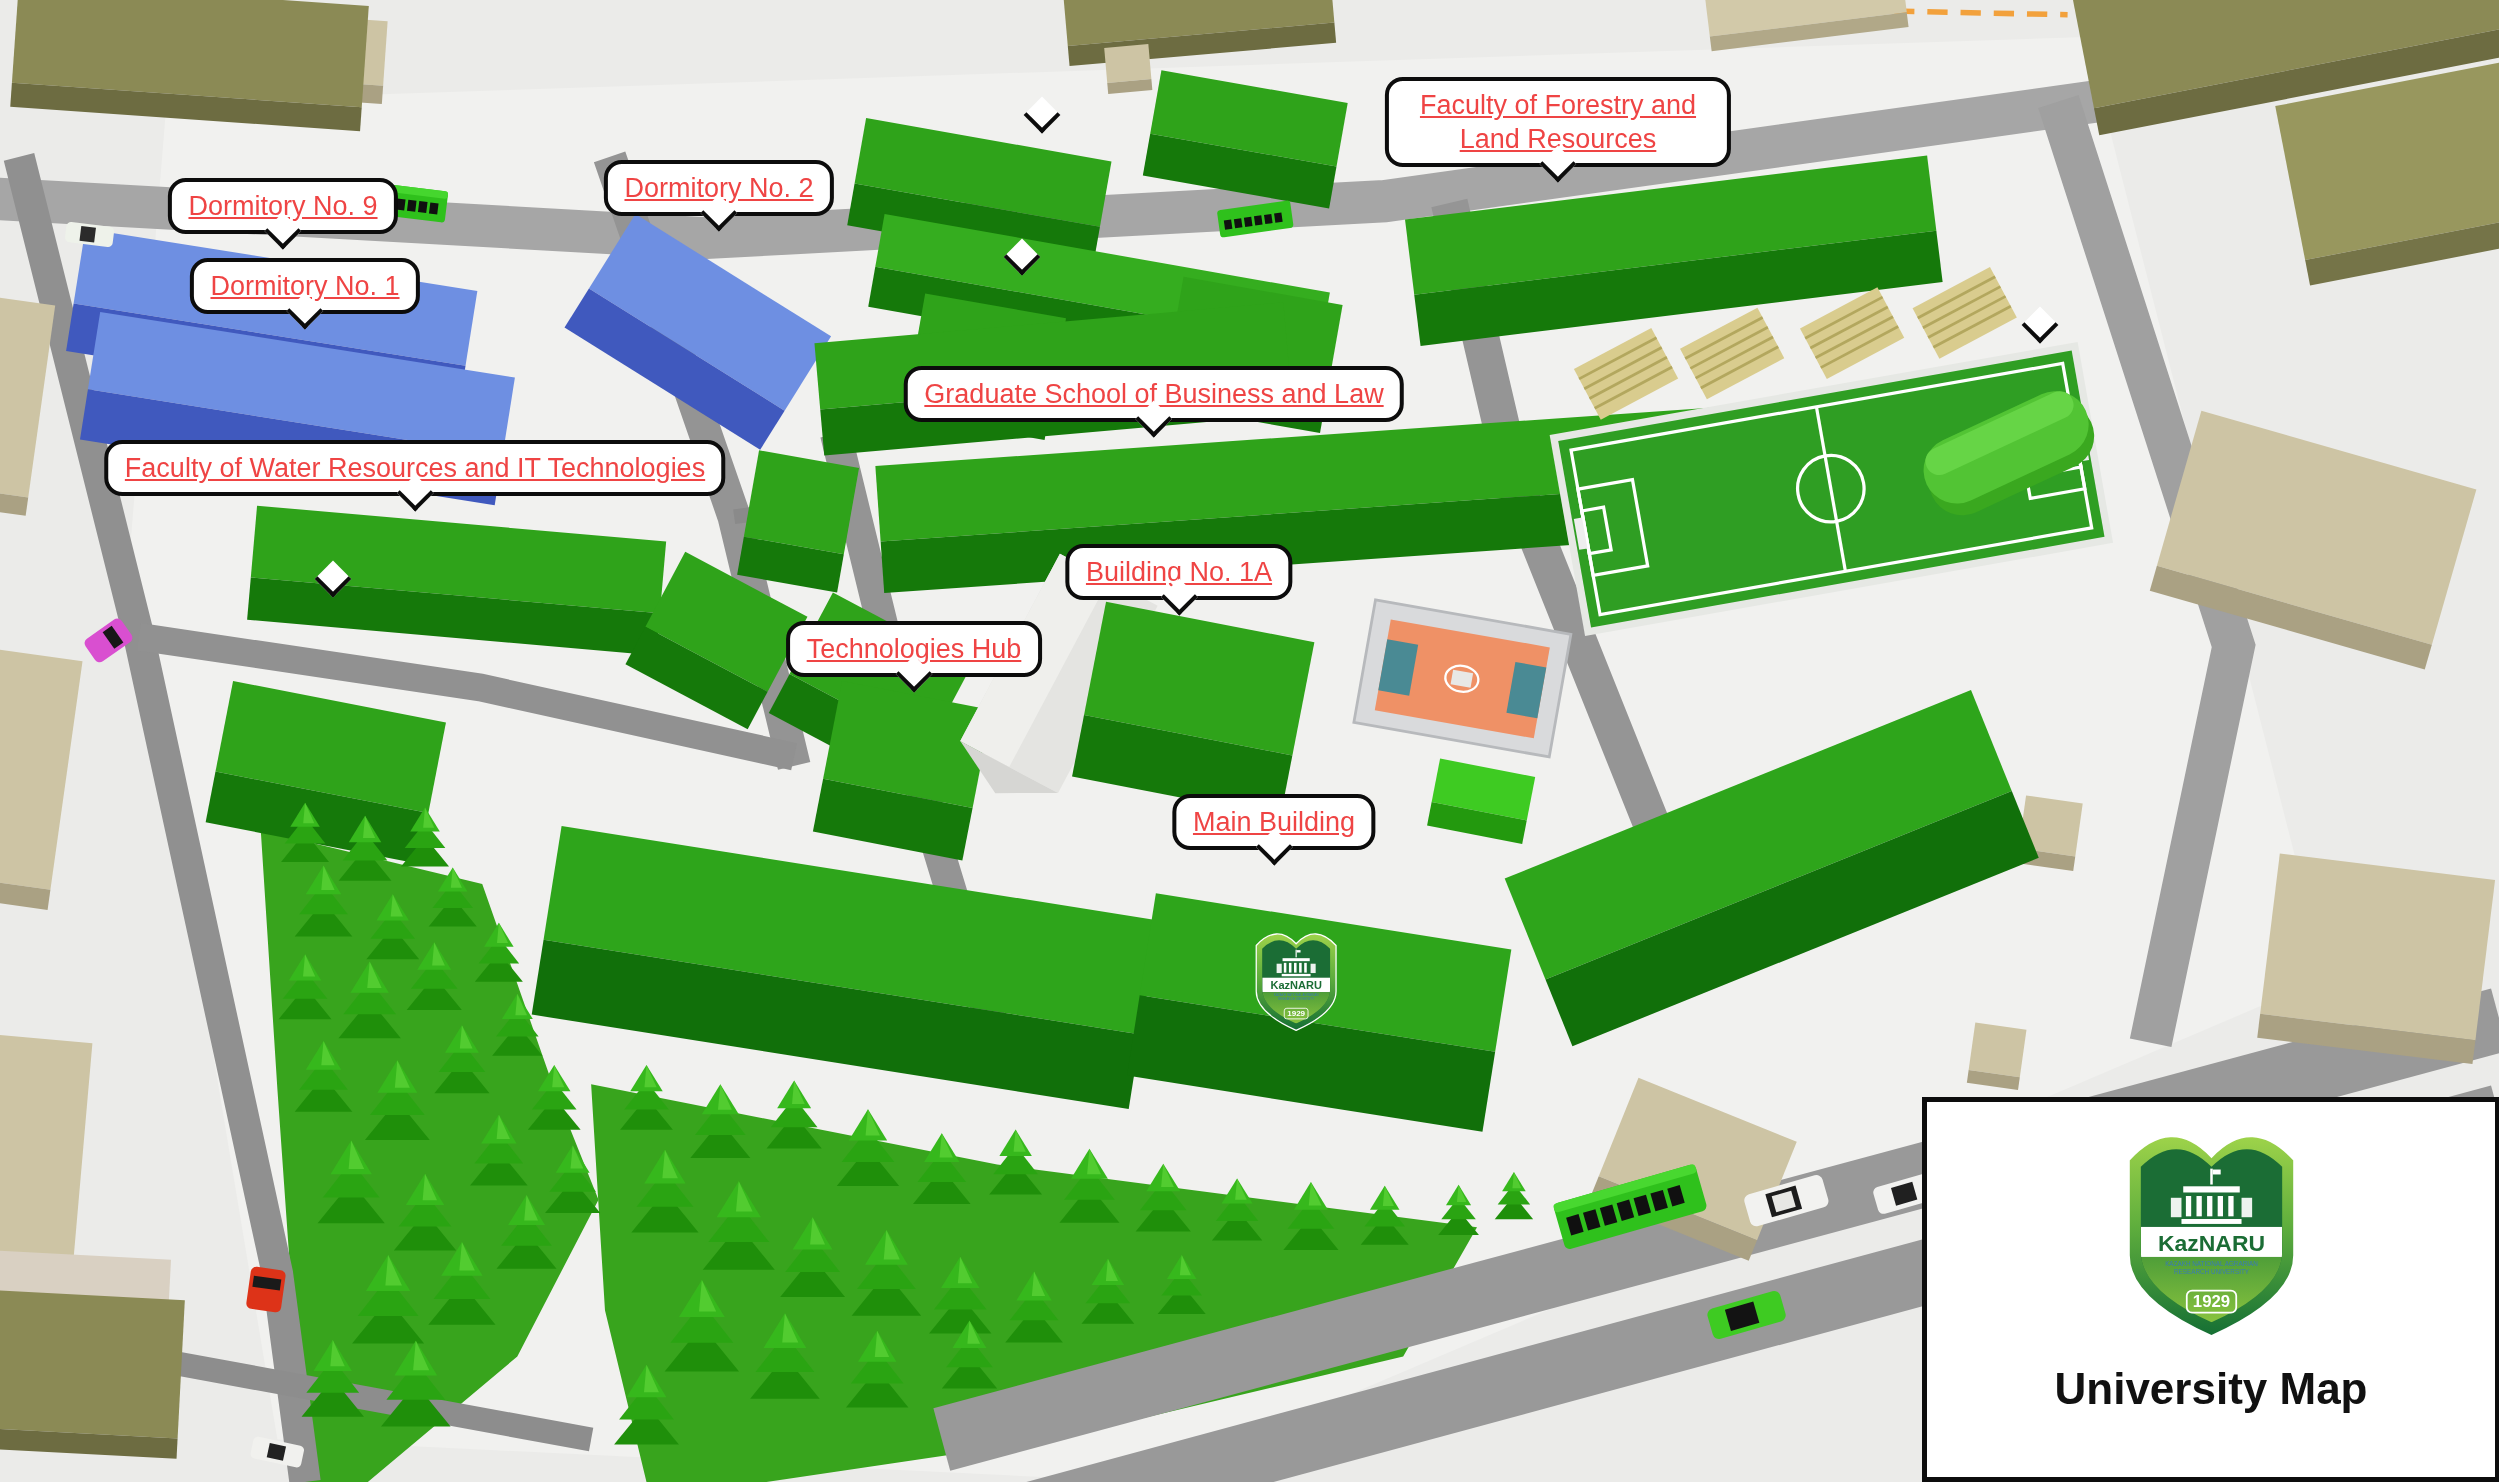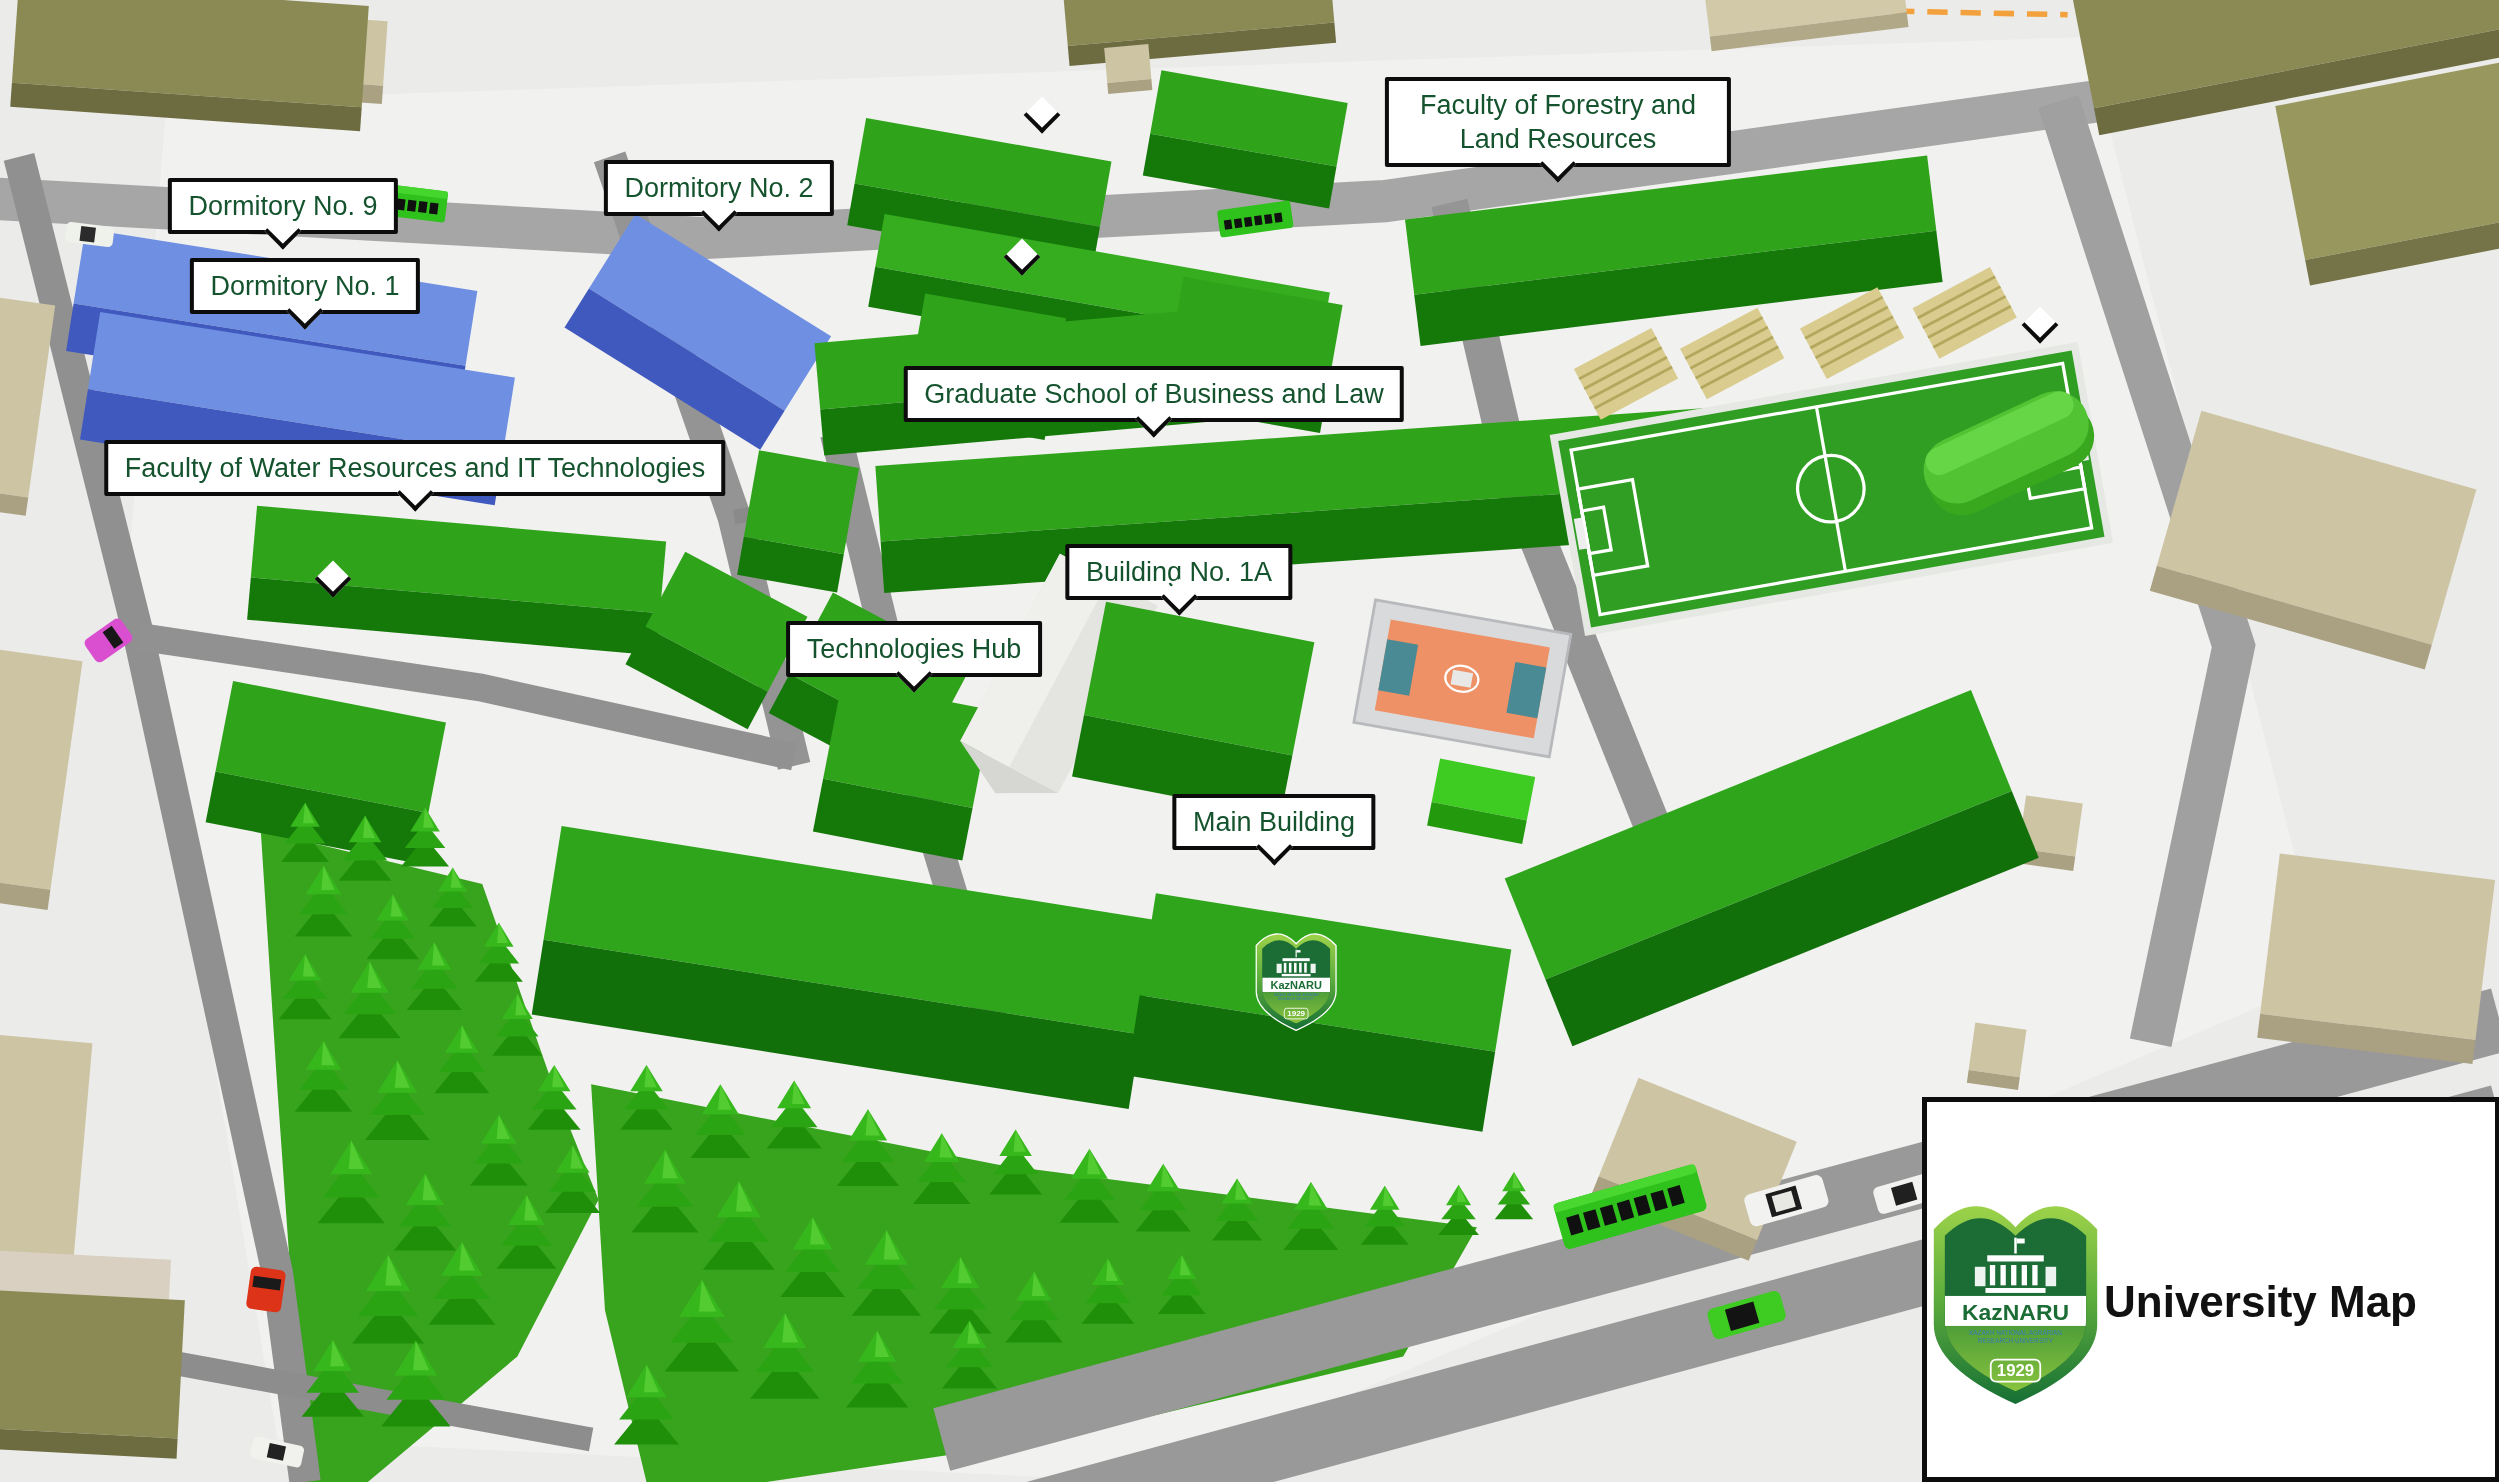--- a/index.html
+++ b/index.html
@@ -7,35 +7,35 @@
     width:2500px;height:1482px;position:relative;overflow:hidden;
     background:#ebebe9;
     font-family:"Liberation Sans",sans-serif;
   }
   #scene{position:absolute;left:0;top:0;width:2500px;height:1482px;}
   .callout{
     position:absolute;z-index:20;display:flex;flex-direction:column;align-items:center;
     transform:translateX(-50%);
   }
   .callout-box{
-    background:#ffffff;border:4.6px solid #0c0c0c;border-radius:2px;
-    padding:6.5px 16.6px;font-size:27px;font-weight:500;color:#14532d;
-    line-height:1.28;white-space:nowrap;text-align:center;
+    background:#ffffff;border:4.6px solid #0c0c0c;border-radius:18px;
+    padding:6.5px 16.6px;font-size:27px;font-weight:500;color:#ef4444;
+    line-height:1.28;white-space:nowrap;text-align:center;text-decoration:underline;
   }
   .callout.wrap .callout-box{white-space:normal;}
   .callout-tail{
     width:22px;height:22px;background:#ffffff;
     border-right:4.6px solid #0c0c0c;border-bottom:4.6px solid #0c0c0c;
     transform:rotate(45deg);margin-top:-15.7px;
   }
   #legend-panel{
     position:absolute;right:0;bottom:0;z-index:30;
     width:578px;height:385px;box-sizing:border-box;
     background:#ffffff;border:5.5px solid #0d0d0d;
-    display:flex;flex-direction:row;align-items:center;justify-content:flex-start;margin-top:12px;
+    display:flex;flex-direction:column;align-items:center;justify-content:flex-start;margin-top:12px;
   }
   #legend-panel .legend-logo{margin-top:26px;}
   #legend-title{
     margin-top:24px;font-size:44px;font-weight:700;color:#111;letter-spacing:0px;
   }
 </style>
 </head>
 <body>
 
 <svg id="scene" viewBox="0 0 2708 1606">

